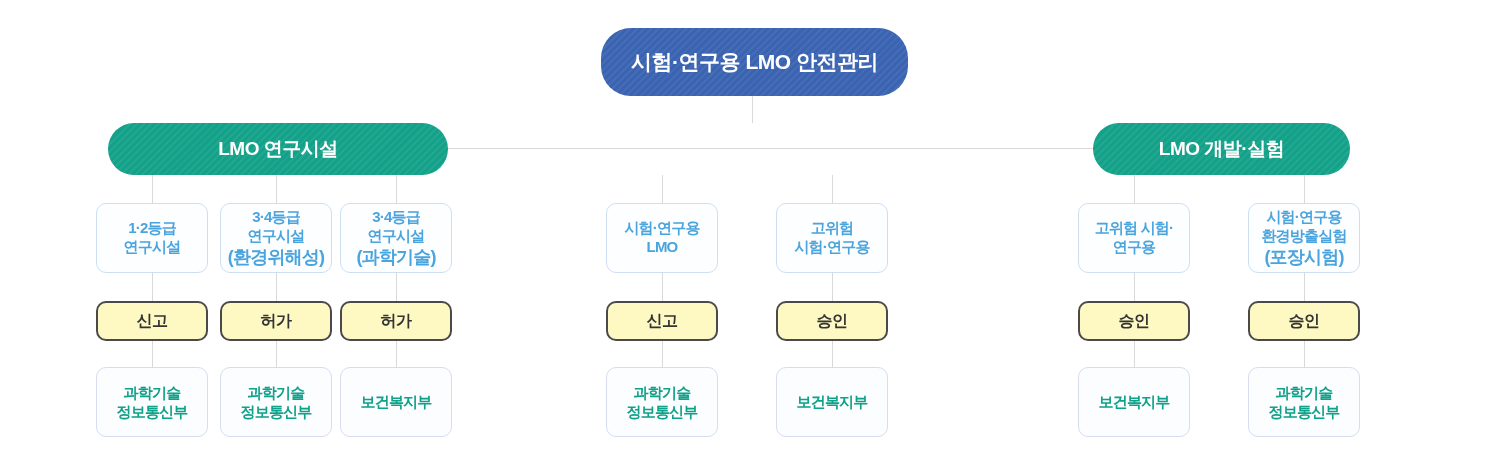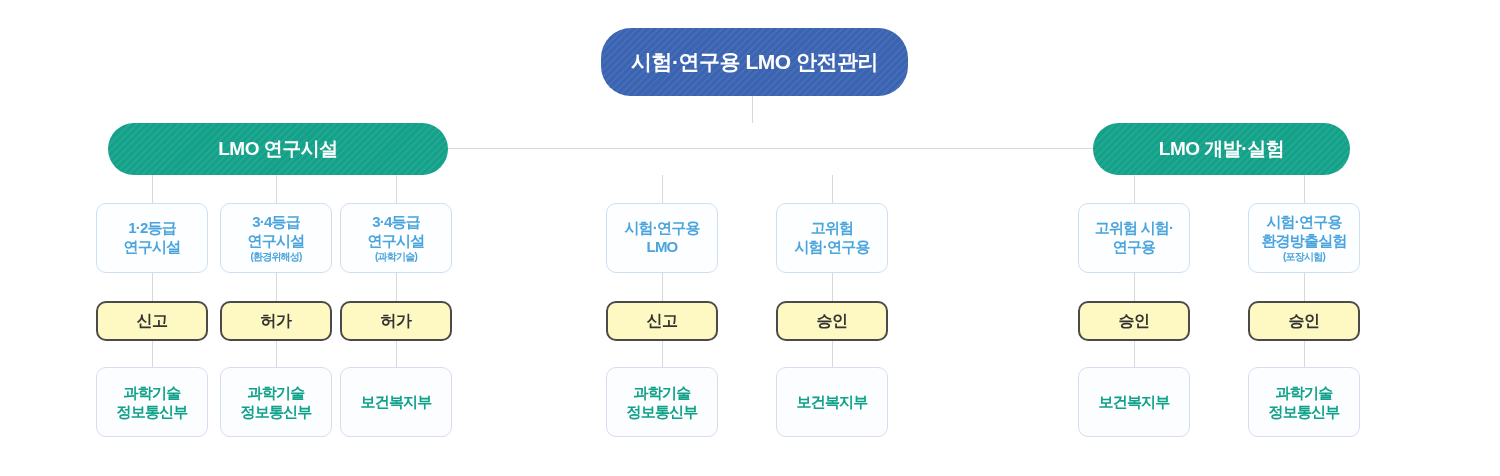--- a/index.html
+++ b/index.html
@@ -71,21 +71,21 @@
     text-align: center; font-weight: bold;
     border-radius: 10px;
   }
   .box-category {
     height: 70px;
     border: 1px solid #cfdff2;
     background: #fdfeff;
     color: #4aa4dd;
     font-size: 15px; line-height: 1.26; letter-spacing: -0.8px;
   }
-  .cat-sub { font-size: 10px; }
+  .cat-sub { font-size: 18px; }
   .box-action {
     height: 40px;
     border: 2px solid #4a4a4a;
     background: #fef9c3;
     color: #333333;
     font-size: 16px; letter-spacing: -0.5px;
   }
   .box-ministry {
     height: 70px;
     border: 1px solid #d8dcef;

